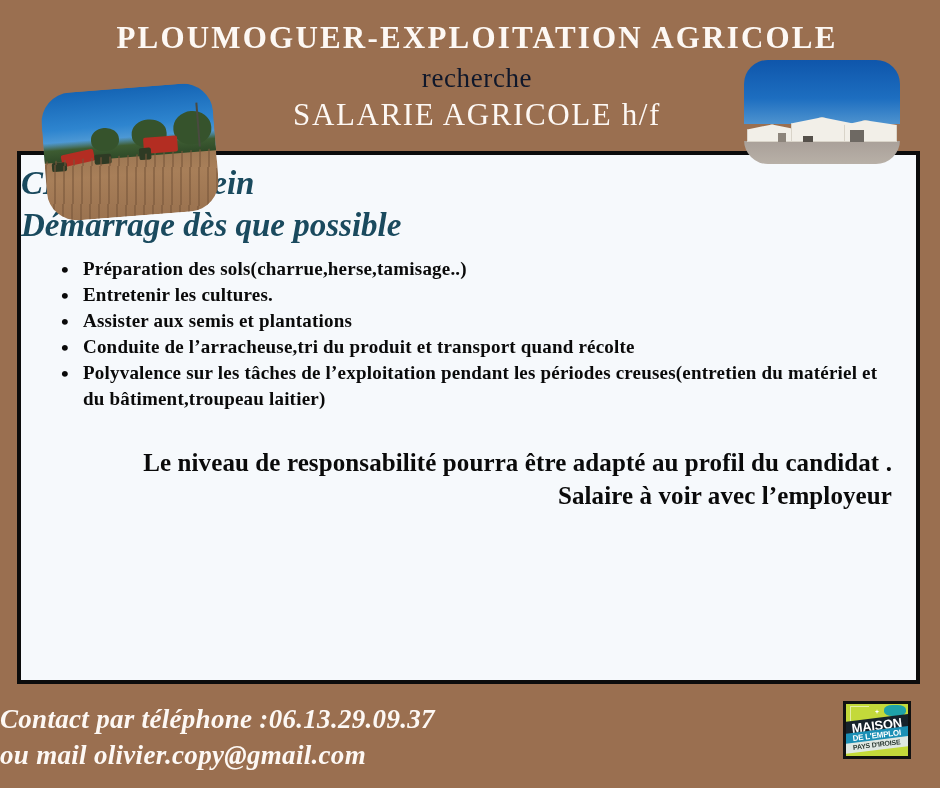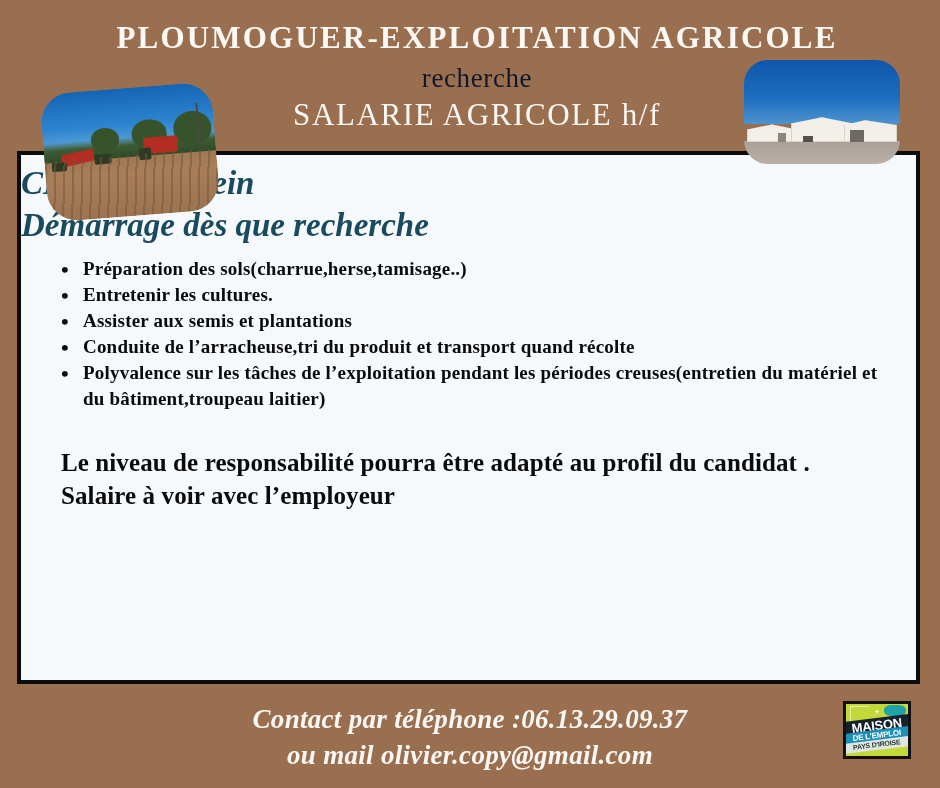--- a/index.html
+++ b/index.html
@@ -243,30 +243,31 @@
   }
 
   .closing {
     margin: 0;
     padding: 34px 24px 0 40px;
     font-size: 25px;
     font-weight: bold;
     color: #0a0a0a;
     line-height: 1.33;
     letter-spacing: 0.1px;
+    text-align: right;
   }
 
   
   .footer {
     position: absolute;
     left: 0;
     top: 690px;
     width: 940px;
     height: 98px;
-    text-align: center;
+    text-align: left;
     z-index: 5;
   }
   .contact-line {
     margin: 0;
     font-style: italic;
     font-weight: bold;
     font-size: 27px;
     color: #fdf8f4;
     line-height: 1.33;
     letter-spacing: 0.3px;
@@ -386,21 +387,21 @@
     <div class="door dr1"></div>
     <div class="door dr2"></div>
     <div class="crate"></div>
   </div>
 
   <div class="panel">
     <div class="panel-inner">
 
       <div class="contract-head">
         <p class="contract-line">CDI Temps Plein</p>
-        <p class="contract-line">Démarrage dès que recherche</p>
+        <p class="contract-line">Démarrage dès que possible</p>
       </div>
 
       <ul class="duties">
         <li>Préparation des sols(charrue,herse,tamisage..)</li>
         <li>Entretenir les cultures.</li>
         <li>Assister aux semis et plantations</li>
         <li>Conduite de l’arracheuse,tri du produit et transport quand récolte</li>
         <li>Polyvalence sur les tâches de l’exploitation pendant les périodes creuses(entretien du matériel et du bâtiment,troupeau laitier)</li>
       </ul>
 

